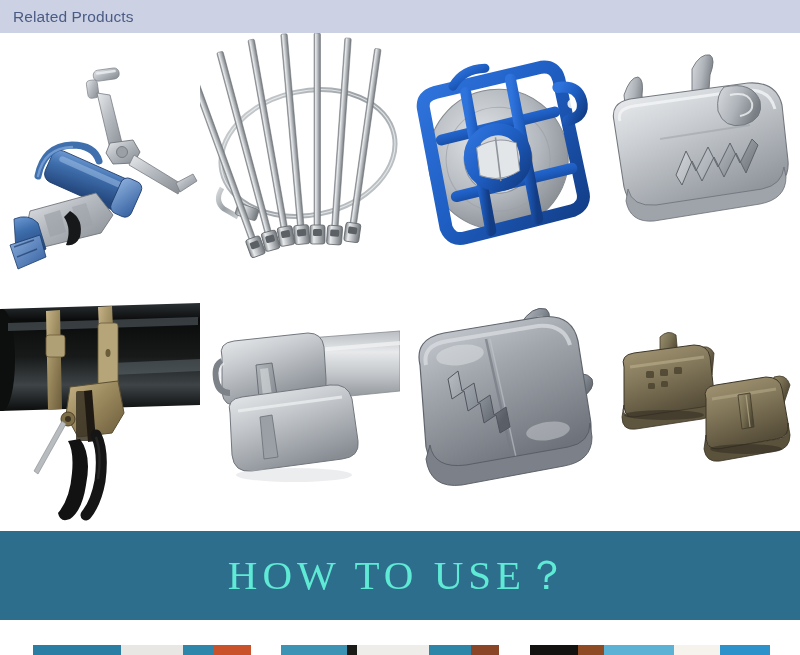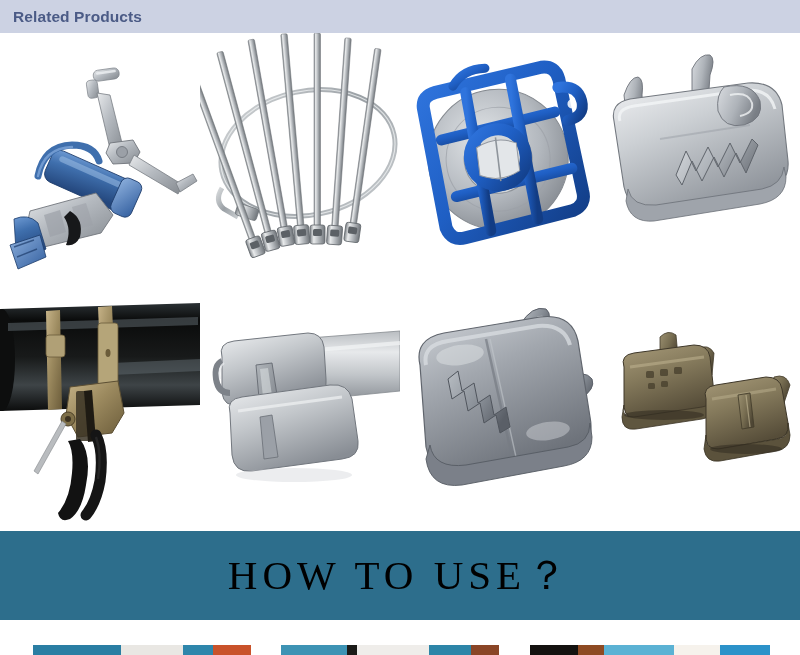--- a/index.html
+++ b/index.html
@@ -21,21 +21,21 @@
     background: #ccd2e3;
     display: flex;
     align-items: center;
     padding-left: 13px;
     box-sizing: border-box;
   }
   #related-header .title {
     font-size: 15.5px;
     color: #4b5b86;
     letter-spacing: .1px;
-    font-weight: 700;
+    font-weight: 400;
     line-height: 1;
   }
 
   
   #product-grid {
     width: 800px;
     height: 498px;
     background: #ffffff;
     display: grid;
     grid-template-columns: repeat(4, 200px);
@@ -59,21 +59,21 @@
     top: 531px;
     width: 800px;
     height: 89px;
     background: #2d6e8c;
     display: flex;
     align-items: center;
     justify-content: center;
   }
   #howto-banner .banner-text {
     font-family: "Liberation Serif", "DejaVu Serif", serif;
-    color: #000000;
+    color: #5eead4;
     font-size: 41px;
     letter-spacing: 5px;
     white-space: nowrap;
     font-weight: 400;
   }
 
   
   #bottom-strip {
     position: absolute;
     left: 0;

